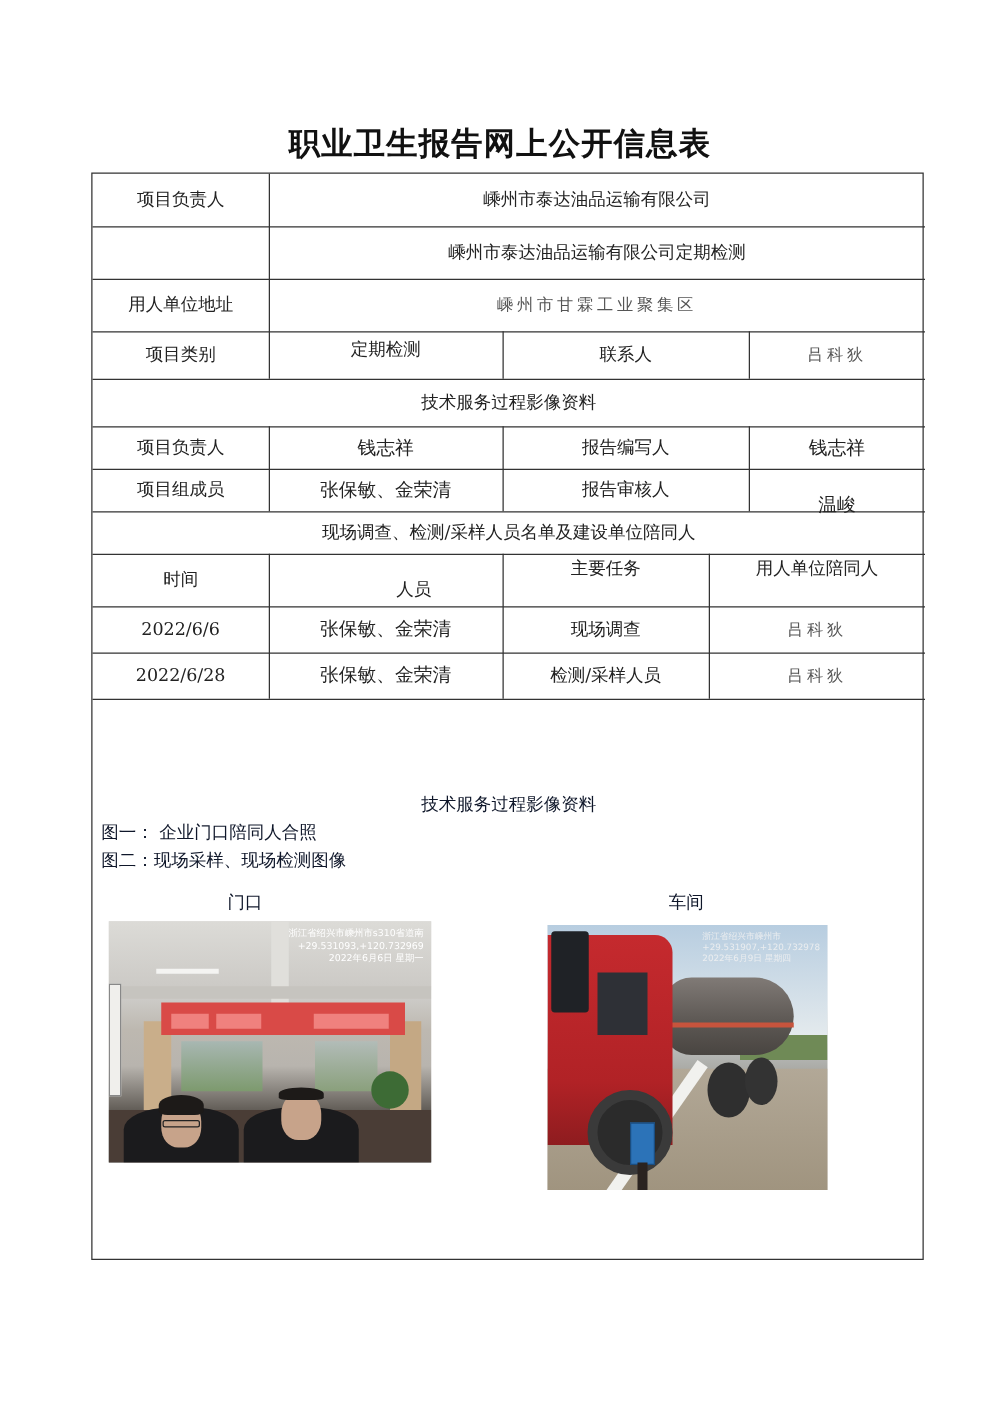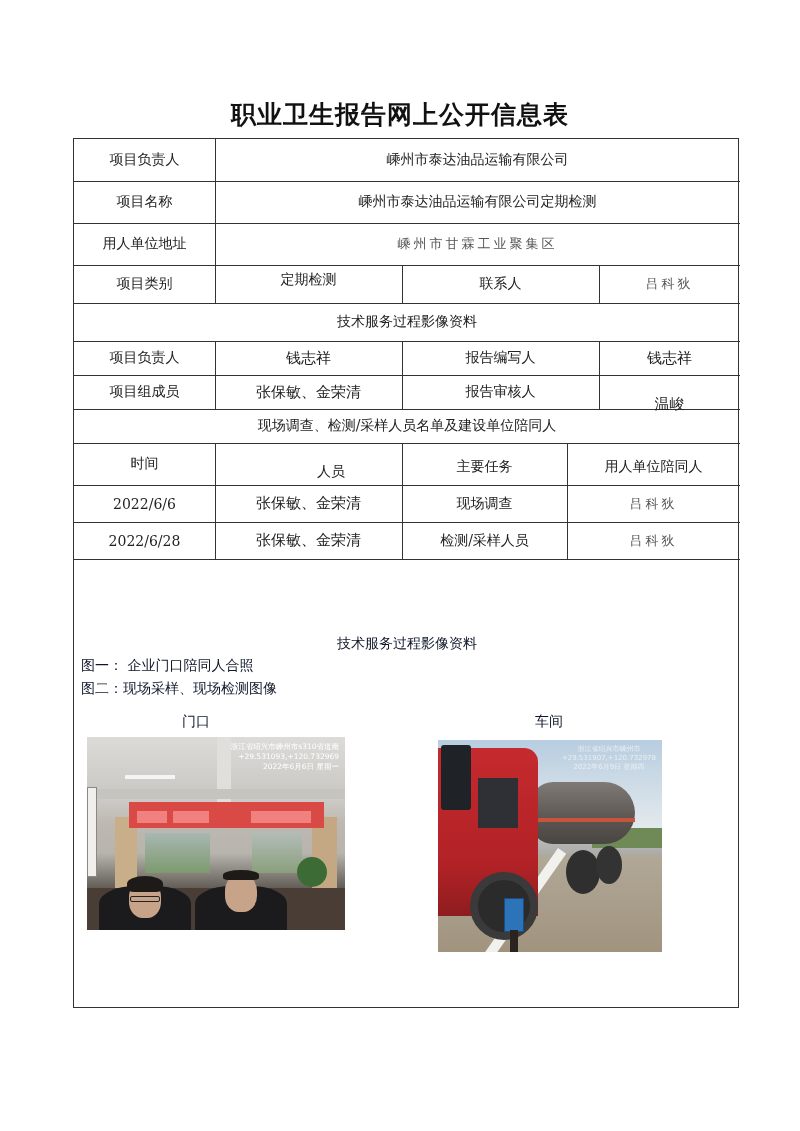--- a/index.html
+++ b/index.html
@@ -18,21 +18,21 @@
     }
 
     .hl { position: absolute; left: 0; height: 0; border-top: 1.5px solid #333; }
     .vl { position: absolute; width: 0; border-left: 1.5px solid #333; }
 
     .cell {
       position: absolute; display: flex; align-items: center; justify-content: center;
       font-size: 14px; color: #222; text-align: center; white-space: nowrap;
     }
     .cell.light { color: #555; letter-spacing: 3px; font-size: 13px; }
-    .cell.top { align-items: flex-start; padding-top: 15px; }
+    .cell.top { align-items: flex-start; padding-top: 3px; }
     .cell.bottom { align-items: flex-end; padding-bottom: 8px; }
     .cell.big { font-size: 15px; }
 
     .caption {
       position: absolute; font-size: 14px; color: #0f172a; white-space: nowrap;
     }
 
     .photo { position: absolute; overflow: hidden; }
 
     
@@ -69,21 +69,21 @@
     .p2 .tank { position:absolute; left:92px; top:42px; width:105px; height:62px; border-radius:30px 40px 40px 30px; background: linear-gradient(180deg,#807a76,#5b5652 60%,#494541); }
     .p2 .tank-stripe { position:absolute; left:92px; top:78px; width:105px; height:4px; background:#c7543d; }
     .p2 .cab { position:absolute; left:0; top:8px; width:100px; height:168px; border-radius:0 14px 0 0; background: linear-gradient(180deg,#c52a2e,#b12226 70%,#8e1c1f); }
     .p2 .window { position:absolute; left:40px; top:30px; width:40px; height:50px; background:#2e3036; }
     .p2 .mirror { position:absolute; left:3px; top:5px; width:30px; height:65px; background:#1f2226; border-radius:3px; }
     .p2 .wheel { position:absolute; left:32px; top:132px; width:68px; height:68px; border-radius:50%; background:#2b2b2b; border:8px solid #3a3a3a; }
     .p2 .wheel2 { position:absolute; left:128px; top:110px; width:34px; height:44px; border-radius:50%; background:#2f2f2f; }
     .p2 .wheel3 { position:absolute; left:158px; top:106px; width:26px; height:38px; border-radius:50%; background:#333; }
     .p2 .device { position:absolute; left:66px; top:158px; width:20px; height:34px; background:#2c73b8; border:1px solid #1a4d80; }
     .p2 .tripod { position:absolute; left:72px; top:190px; width:8px; height:22px; background:#2a2320; }
-    .p2 .stamp { position:absolute; right:6px; top:5px; text-align:center; font-family:"DejaVu Sans", sans-serif; font-size:7px; line-height:9px; color:#f2f2f2; opacity:0.85; }
+    .p2 .stamp { position:absolute; right:6px; top:5px; text-align:left; font-family:"DejaVu Sans", sans-serif; font-size:7px; line-height:9px; color:#f2f2f2; opacity:0.85; }
   </style>
 </head>
 <body>
 
 <div class="title">职业卫生报告网上公开信息表</div>
 
 <div class="sheet">
 
   <div class="hl" style="top:42px;width:666px;"></div>
   <div class="hl" style="top:84px;width:666px;"></div>
@@ -103,21 +103,20 @@
   <div class="vl" style="left:141px;top:202px;height:68px;"></div>
   <div class="vl" style="left:328px;top:202px;height:68px;"></div>
   <div class="vl" style="left:525px;top:202px;height:68px;"></div>
   <div class="vl" style="left:141px;top:304px;height:116px;"></div>
   <div class="vl" style="left:328px;top:304px;height:116px;"></div>
   <div class="vl" style="left:493px;top:304px;height:116px;"></div>
 
   <div class="cell" style="left:0;top:0;width:141px;height:42px;">项目负责人</div>
   <div class="cell" style="left:141px;top:0;width:525px;height:42px;">嵊州市泰达油品运输有限公司</div>
 
-  <div class="cell" style="left:0;top:42px;width:141px;height:42px;">项目名称</div>
   <div class="cell" style="left:141px;top:42px;width:525px;height:42px;">嵊州市泰达油品运输有限公司定期检测</div>
 
   <div class="cell" style="left:0;top:84px;width:141px;height:42px;">用人单位地址</div>
   <div class="cell light" style="left:141px;top:84px;width:525px;height:42px;">嵊州市甘霖工业聚集区</div>
 
   <div class="cell" style="left:0;top:126px;width:141px;height:38px;">项目类别</div>
   <div class="cell" style="left:141px;top:122px;width:187px;height:38px;text-align:center;">定期检测</div>
   <div class="cell" style="left:328px;top:126px;width:197px;height:38px;">联系人</div>
   <div class="cell light" style="left:525px;top:126px;width:141px;height:38px;">吕科狄</div>
 

